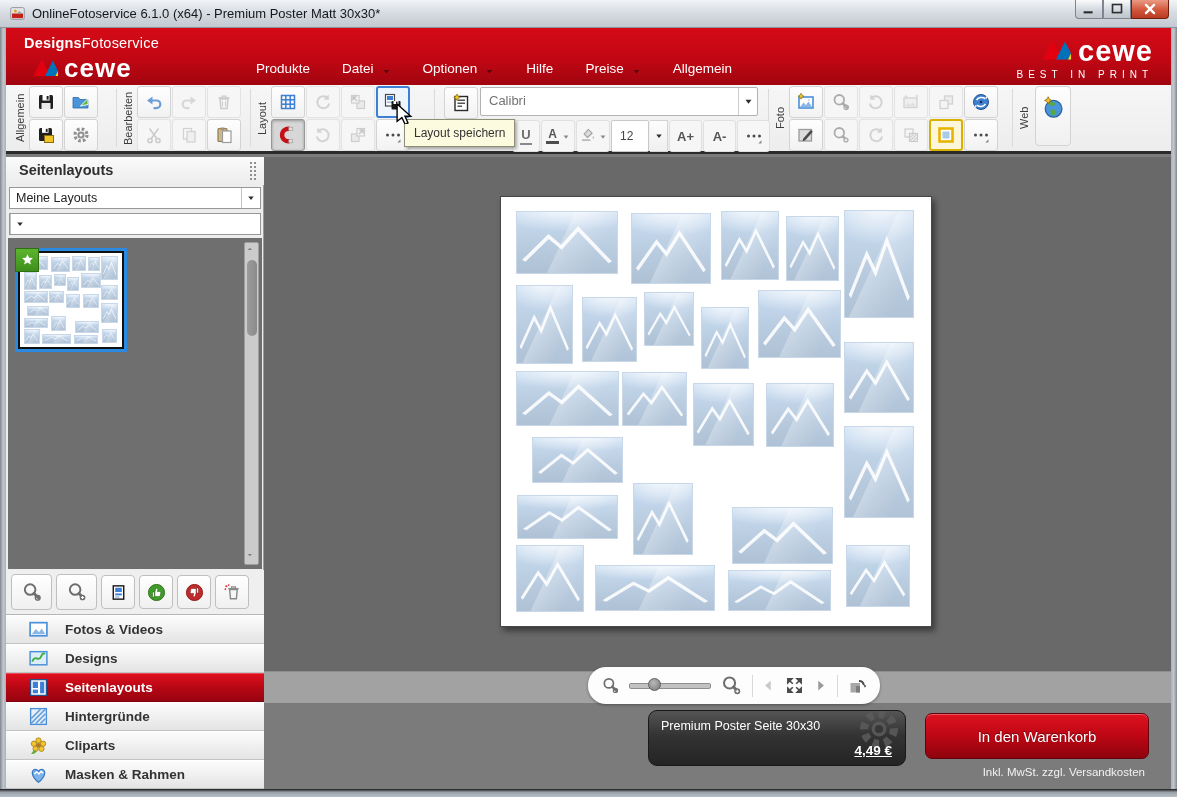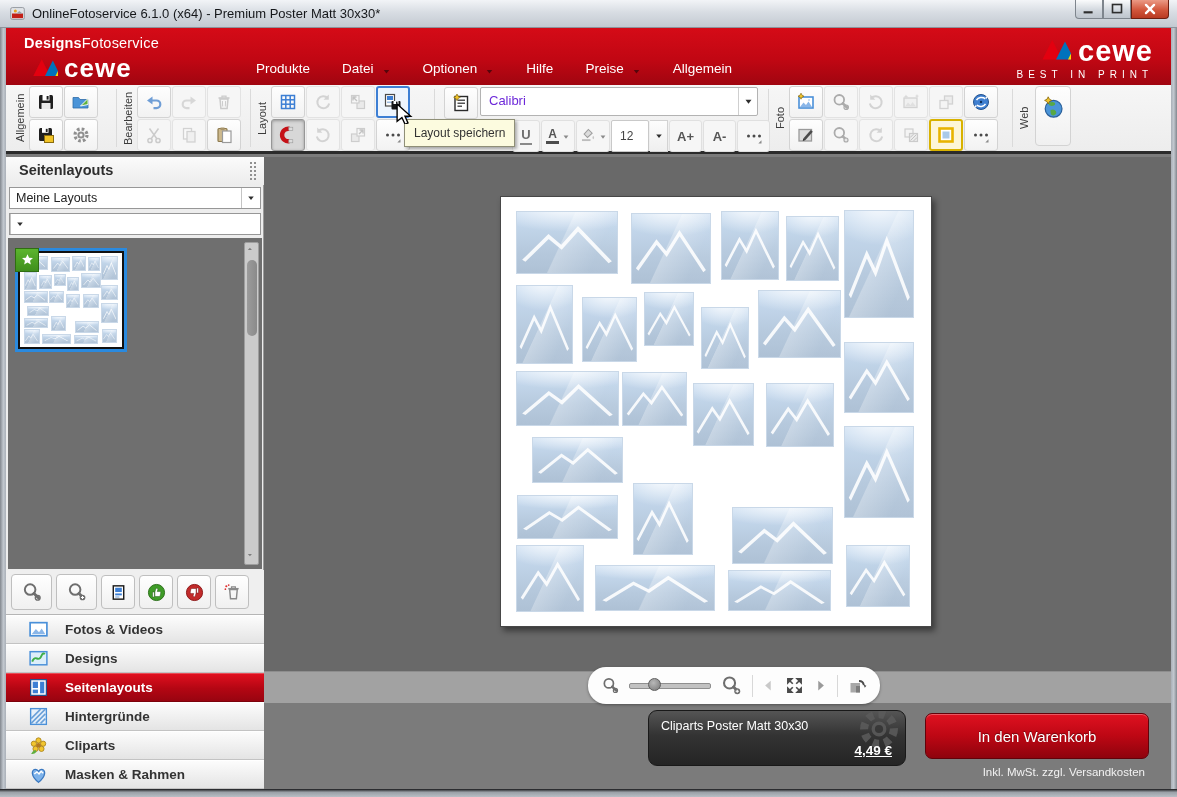--- a/index.html
+++ b/index.html
@@ -32,21 +32,21 @@
   .tbgroup{position:absolute;top:1px;display:flex;}
   .vlabel{writing-mode:vertical-rl;transform:rotate(180deg);font-size:11px;color:#3c3c3c;width:15px;height:64px;display:flex;align-items:center;justify-content:center;}
   .tbgrid{display:grid;grid-auto-flow:column;grid-template-rows:32px 32px;grid-auto-columns:35px;row-gap:1px;margin-left:2px;}
   .tbbtn{width:34px;height:32px;border:1px solid #d3d3d3;border-radius:3px;background:linear-gradient(#fefefe,#f2f2f2);display:flex;align-items:center;justify-content:center;box-sizing:border-box;}
   .tbbtn.dis{border-color:#e3e3e3;background:#f6f6f6;}
   .tbbtn.dis svg{opacity:.55;}
   .tbbtn.pressed{background:#d7d7d7;border-color:#979797;box-shadow:inset 0 1px 3px rgba(0,0,0,.3);}
   .tbbtn.hl{border:2px solid #3d7fd4;background:#eef5fd;}
   .tbbtn.activeY{border:2px solid #d8b200;background:#fdf6d8;}
   .combo{display:flex;background:#fff;border:1px solid #b3b3b3;border-radius:2px;align-items:stretch;box-sizing:border-box;}
-  .combo .ctext{flex:1;font-size:13px;color:#6d28d9;padding:5px 8px 0 8px;}
+  .combo .ctext{flex:1;font-size:13px;color:#737373;padding:5px 8px 0 8px;}
   .combo .cbtn{width:18px;border-left:1px solid #cfcfcf;display:flex;align-items:center;justify-content:center;}
   #fontcombo{position:absolute;left:474px;top:2px;width:278px;height:29px;}
   #textrow2{position:absolute;left:506px;top:35px;display:flex;gap:1px;align-items:flex-start;}
   .tcbtn{height:32px;border:1px solid #e0e0e0;border-radius:3px;background:#f6f6f6;display:flex;align-items:center;justify-content:center;gap:3px;box-sizing:border-box;color:#6e6e6e;font-weight:bold;}
   .ubtn{width:28px;font-size:13px;}
   .ubtn span{border-bottom:2px solid #8a8a8a;padding:0 1px 1px 1px;}
   .acolor{width:34px;flex-direction:row;}
   .acolor .astack{display:flex;flex-direction:column;align-items:center;line-height:10px;}
   .acolor .astack b{font-size:12px;color:#555;}
   .acolor .bar{width:13px;height:3px;background:#4d4d4d;margin-top:2px;}
@@ -1003,21 +1003,21 @@
             <path d="M12 5 a4.8 4.8 0 0 1 4.8 4.2" fill="none" stroke="#4a4a4a" stroke-width="1.8"></path>
             <path d="M17.8 11.8 l-1.2-3.2 2.8 1.1 Z" fill="#4a4a4a"></path>
           </svg>
         </span>
     </div>
     <div class="pricepanel">
       <span class="pgear"><svg width="48" height="48" viewBox="0 0 20 20">
             <circle cx="10" cy="10" r="6.2" fill="none" stroke="#5c5c5c" stroke-width="3.4" stroke-dasharray="2.7 2.1"></circle>
             <circle cx="10" cy="10" r="2.4" fill="#383838" stroke="#5c5c5c" stroke-width="1.4"></circle>
           </svg></span>
-      <span class="pname">Cliparts Poster Matt 30x30</span>
+      <span class="pname">Premium Poster Seite 30x30</span>
       <span class="pprice">4,49 €</span>
     </div>
     <div class="cta">
       <span>In den Warenkorb</span>
     </div>
     <div class="note">Inkl. MwSt. zzgl. Versandkosten</div>
   </div>
 
   <div class="tooltip">
       <span>Layout speichern</span>

